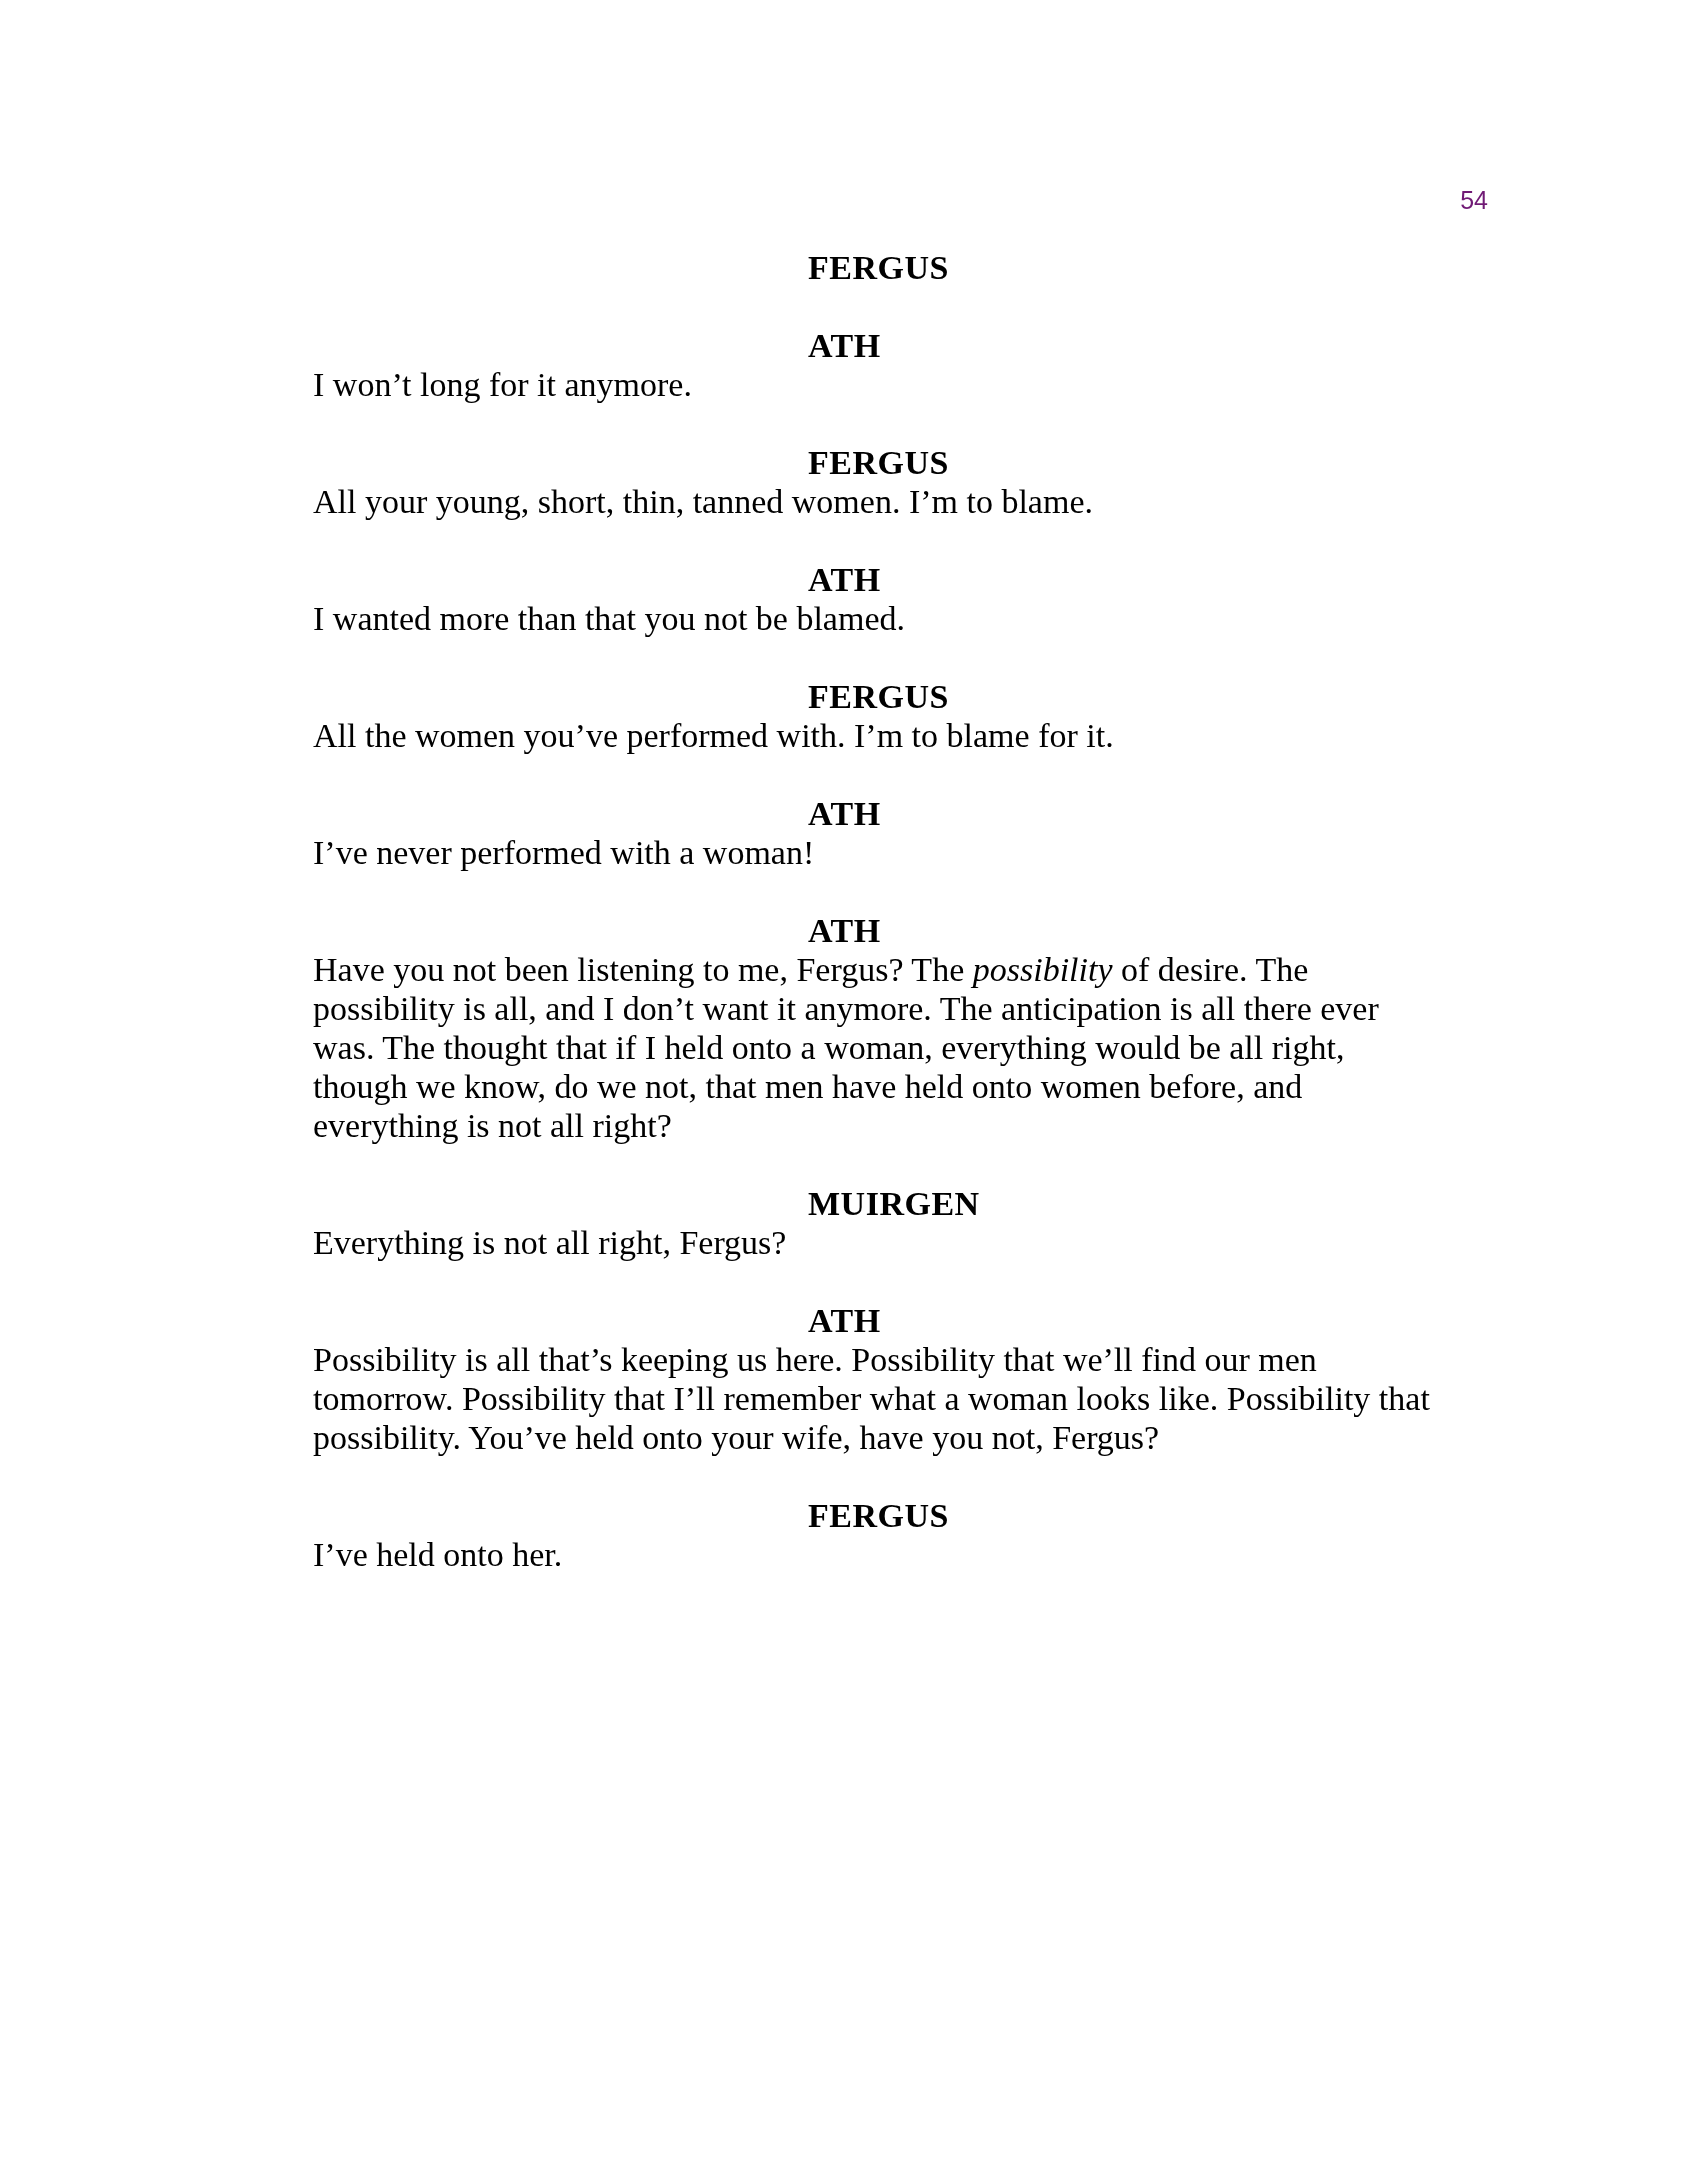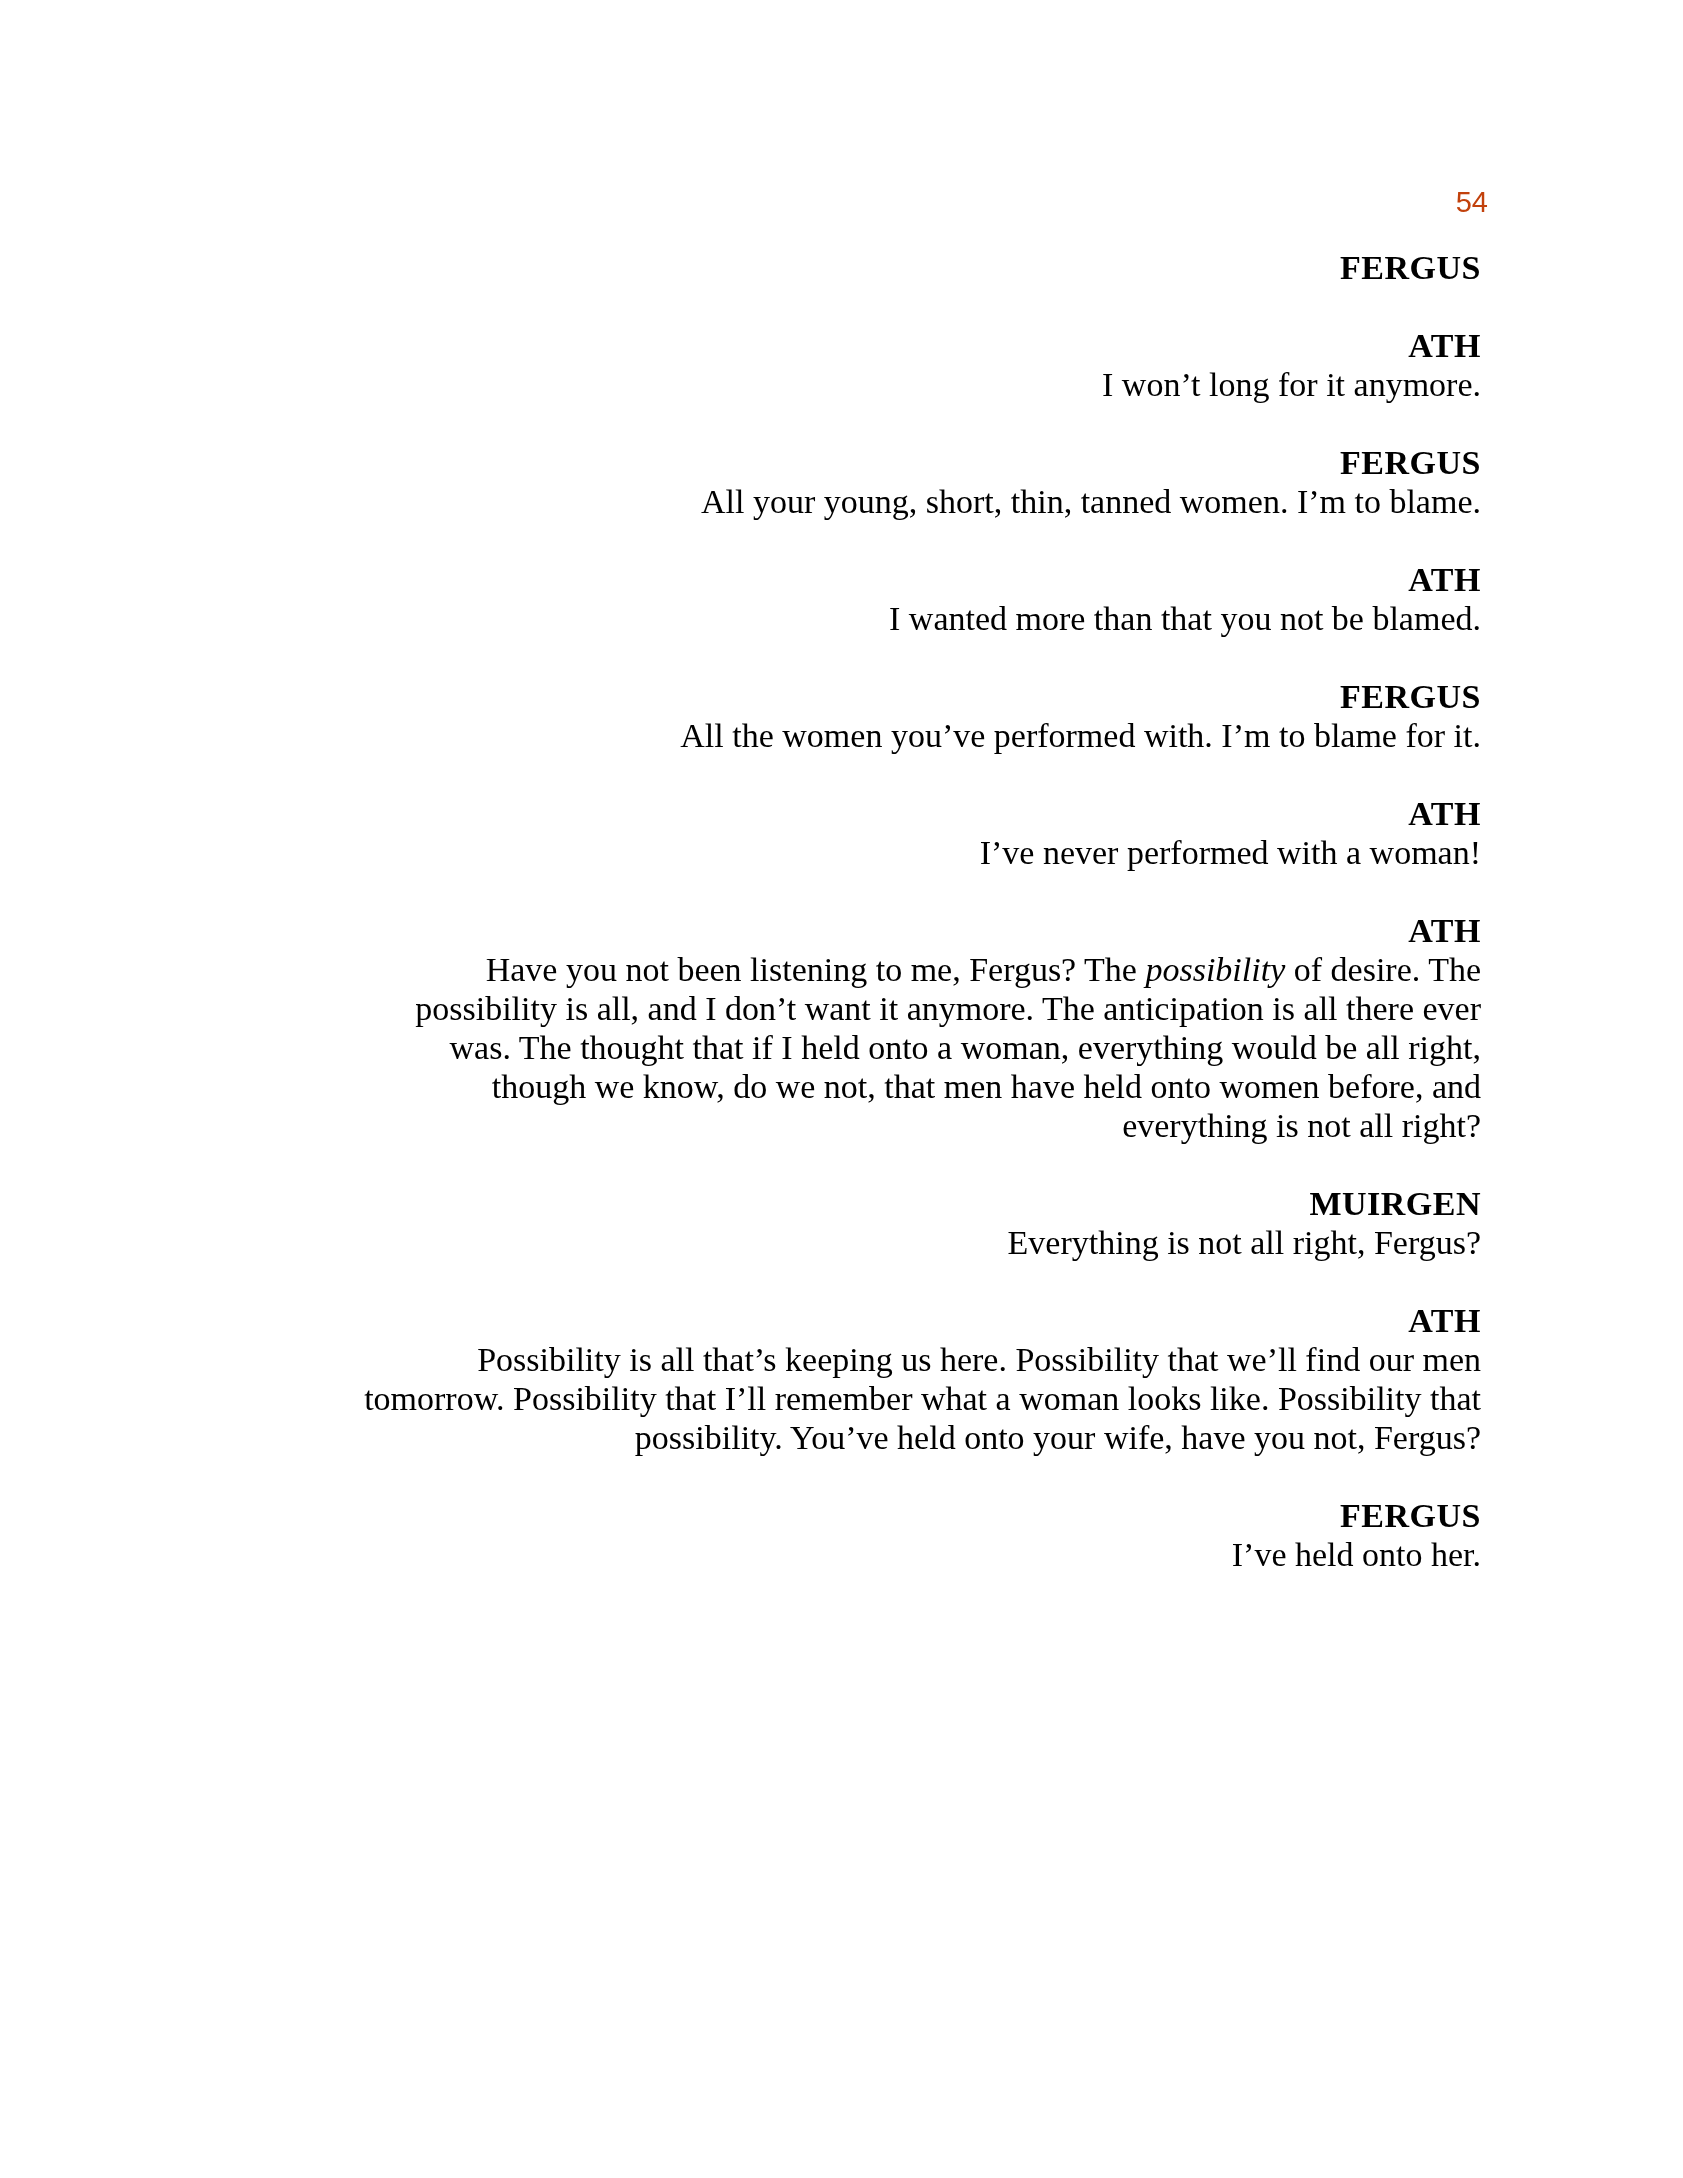--- a/index.html
+++ b/index.html
@@ -14,33 +14,32 @@
     background: #ffffff;
     color: #000000;
     font-family: "Liberation Serif", serif;
     overflow: hidden;
   }
   .page-number {
     position: absolute;
     top: 188px;
     right: 195px;
     font-family: "Liberation Sans", sans-serif;
-    font-size: 29px;
+    font-size: 25px;
     line-height: 1;
-    color: #c2410c;
+    color: #701a75;
   }
   .script {
     position: absolute;
     left: 297px;
     top: 248px;
     width: 1184px;
   }
   .block {
-    margin: 0 0 39px 4px;
-    text-align: right;
+    margin: 0 0 39px 16px;
   }
   .character {
     font-weight: 700;
     font-size: 34px;
     line-height: 39px;
     padding-left: 495px;
     letter-spacing: 0.5px;
   }
   .line {
     font-size: 34px;

